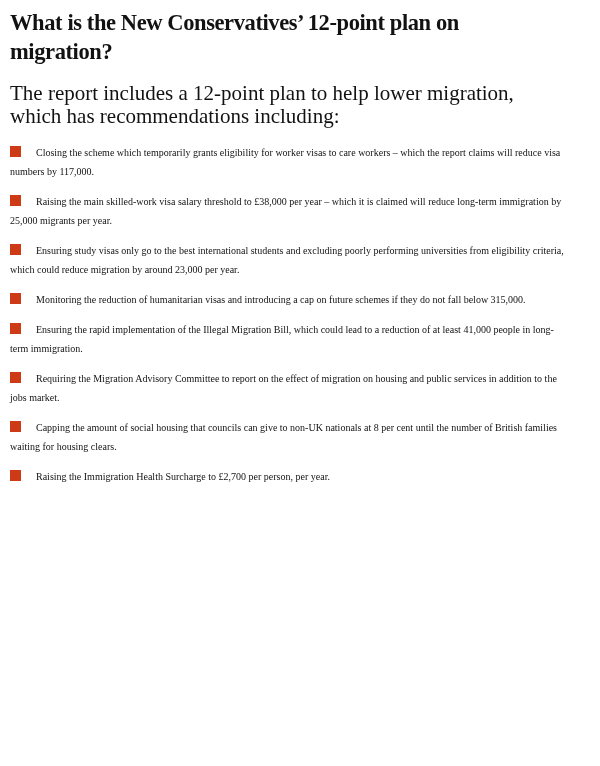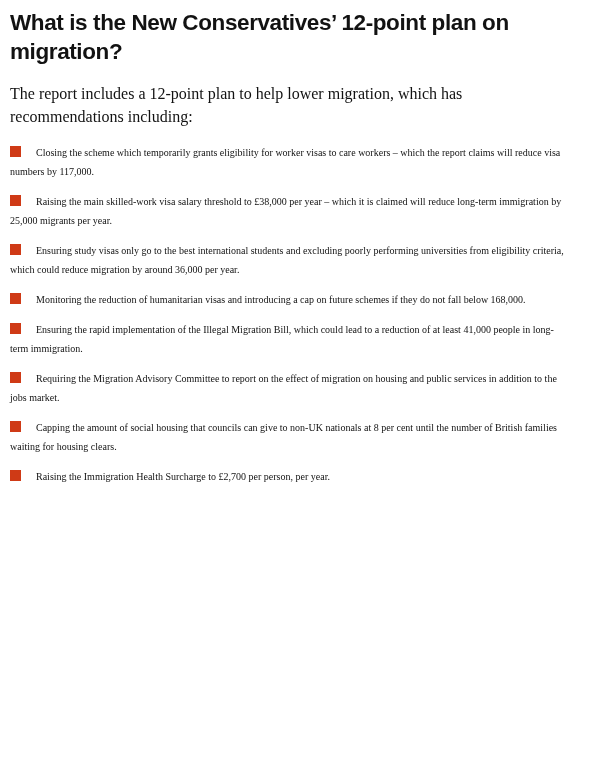--- a/index.html
+++ b/index.html
@@ -16,30 +16,30 @@
     background:var(--bg);
     color:var(--text);
     font-family:"Liberation Serif", serif;
   }
   .article{
     padding:5px 12px 0 10px;
     width:578px;
     box-sizing:border-box;
   }
   .heading{
-    font-family:Liberation Sans, sans-serif;
+    font-family:Liberation Serif, serif;
     font-weight:700;
     color:var(--heading);
     font-size:22.5px;
     line-height:1.27;
     letter-spacing:-0.4px;
     margin:4px 0 0 0;
   }
   .intro{
-    font-size:16px;
+    font-size:21px;
     line-height:23px;
     margin:16px 0 0 0;
     color:var(--text);
   }
   .plan-list{
     margin:0;
     padding:0;
   }
   .plan-item{
     font-size:10px;
@@ -66,20 +66,20 @@
 
 <div class="article">
   <h1 class="heading">What is the New Conservatives’ 12-point plan on migration?</h1>
 
   <p class="intro">The report includes a 12-point plan to help lower migration, which has recommendations including:</p>
 
   <div class="plan-list">
 
   <p class="plan-item"><span class="bullet"></span><span class="item-text">Closing the scheme which temporarily grants eligibility for worker visas to care workers – which the report claims will reduce visa numbers by 117,000.</span></p>
       <p class="plan-item"><span class="bullet"></span><span class="item-text">Raising the main skilled-work visa salary threshold to £38,000 per year – which it is claimed will reduce long-term immigration by 25,000 migrants per year.</span></p>
-      <p class="plan-item"><span class="bullet"></span><span class="item-text">Ensuring study visas only go to the best international students and excluding poorly performing universities from eligibility criteria, which could reduce migration by around 36,000 per year.</span></p>
-      <p class="plan-item"><span class="bullet"></span><span class="item-text">Monitoring the reduction of humanitarian visas and introducing a cap on future schemes if they do not fall below 168,000.</span></p>
+      <p class="plan-item"><span class="bullet"></span><span class="item-text">Ensuring study visas only go to the best international students and excluding poorly performing universities from eligibility criteria, which could reduce migration by around 23,000 per year.</span></p>
+      <p class="plan-item"><span class="bullet"></span><span class="item-text">Monitoring the reduction of humanitarian visas and introducing a cap on future schemes if they do not fall below 315,000.</span></p>
       <p class="plan-item"><span class="bullet"></span><span class="item-text">Ensuring the rapid implementation of the Illegal Migration Bill, which could lead to a reduction of at least 41,000 people in long-term immigration.</span></p>
       <p class="plan-item"><span class="bullet"></span><span class="item-text">Requiring the Migration Advisory Committee to report on the effect of migration on housing and public services in addition to the jobs market.</span></p>
       <p class="plan-item"><span class="bullet"></span><span class="item-text">Capping the amount of social housing that councils can give to non-UK nationals at 8 per cent until the number of British families waiting for housing clears.</span></p>
       <p class="plan-item"><span class="bullet"></span><span class="item-text">Raising the Immigration Health Surcharge to £2,700 per person, per year.</span></p>
     </div>
 </div>
 
 </body></html>

